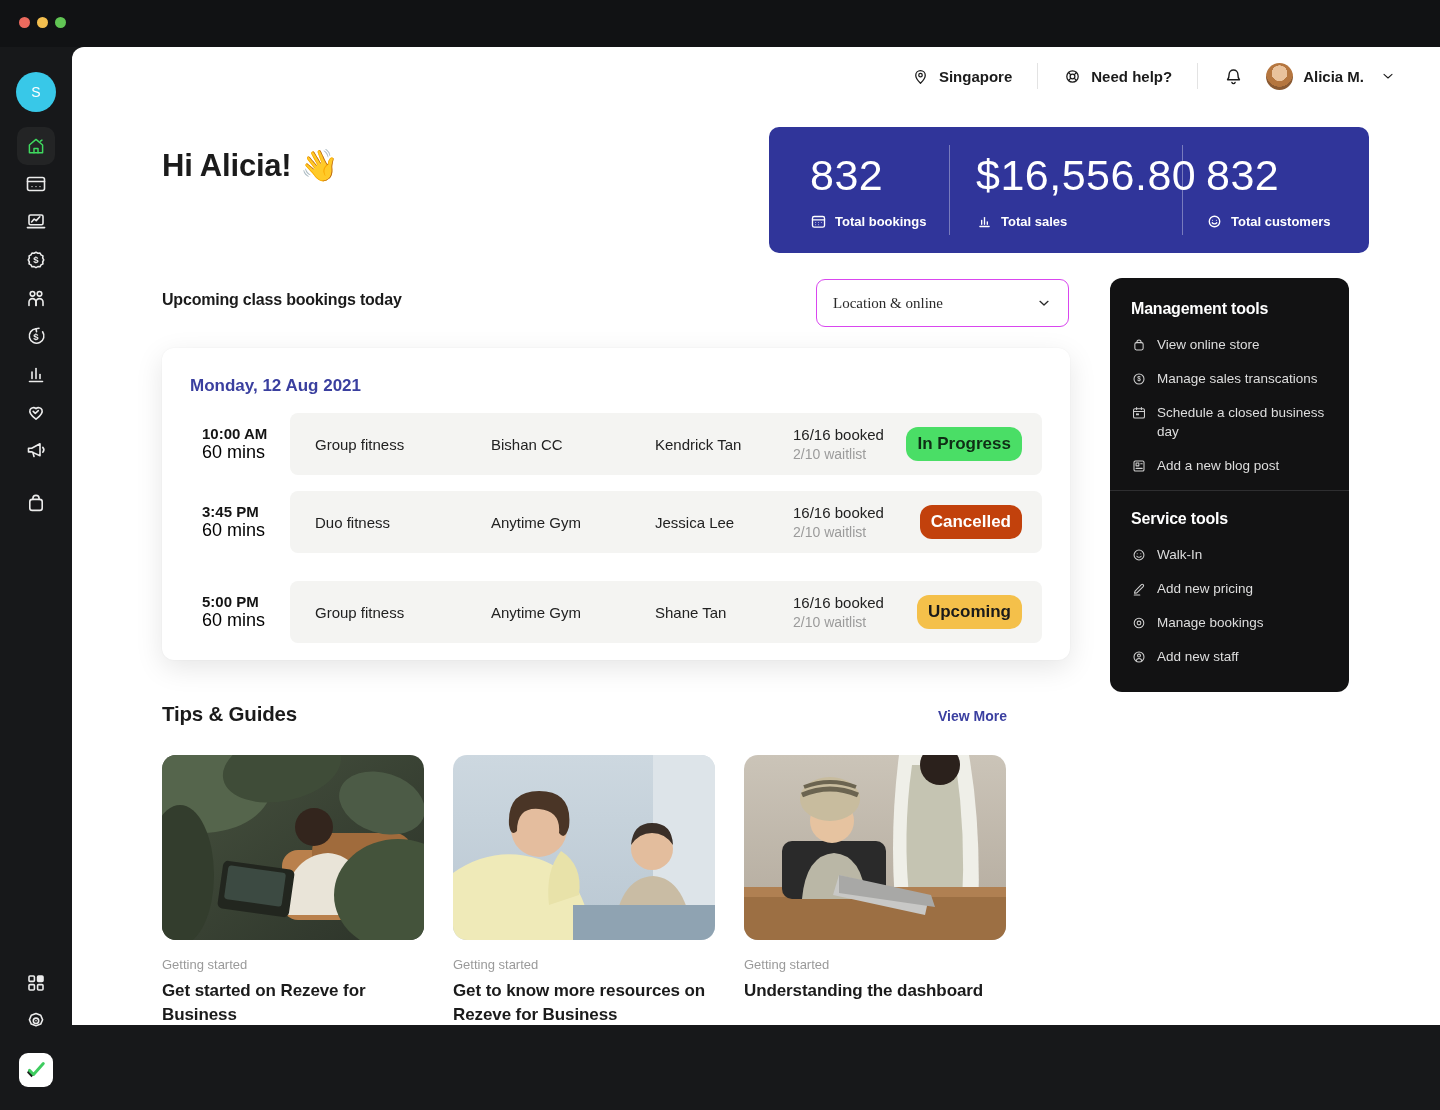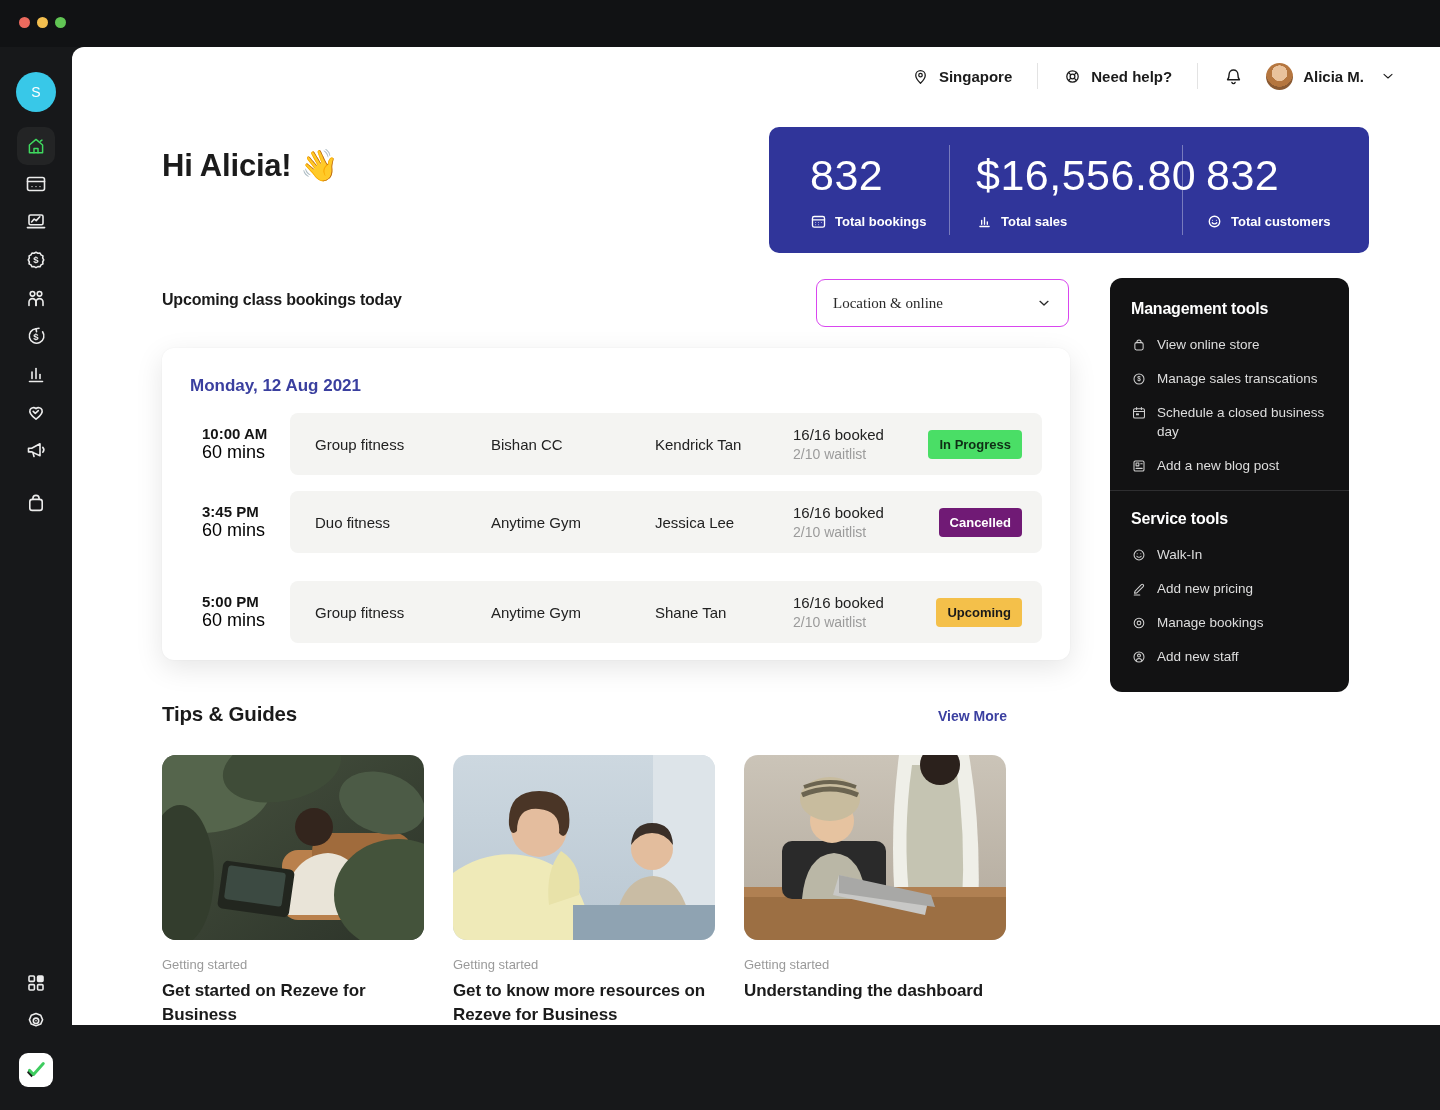--- a/index.html
+++ b/index.html
@@ -61,21 +61,21 @@
   .bookdate { position:absolute; left:28px; top:28px; font-size:17px; font-weight:700; color:#3a3f9f; }
   .brow { position:absolute; left:40px; width:840px; height:62px; display:flex; align-items:center; }
   .btime { width:88px; }
   .btime .t { font-size:15px; font-weight:700; color:#141414; }
   .btime .d { font-size:18px; color:#000000; }
   .bpill { flex:1; height:62px; background:#f4f4f2; border-radius:8px; display:grid;
     grid-template-columns:176px 164px 138px 1fr auto; align-items:center; padding:0 20px 0 25px; }
   .bcell { font-size:15px; color:#222; }
   .bbooked .bk { font-size:15px; color:#222; }
   .bbooked .wl { font-size:14px; color:#9b9b9b; margin-top:3px; }
-  .badge { justify-self:end; font-size:13px; font-weight:700; padding:7px 11px; border-radius:4px; white-space:nowrap; }
+  .badge { justify-self:end; font-size:17px; font-weight:700; padding:7px 11px; border-radius:12px; white-space:nowrap; }
 
   
   .tools { position:absolute; left:1038px; top:231px; width:239px; height:414px; background:#121213; border-radius:12px;
     color:#dedede; padding:22px 16px 0 21px; overflow:hidden; }
   .tools h3 { color:#fff; font-size:16px; font-weight:700; margin-bottom:18px; letter-spacing:-0.2px; }
   .titem { display:flex; align-items:flex-start; gap:10px; font-size:13.5px; line-height:1.4; margin-bottom:15px; cursor:pointer; }
   .titem .tic { width:16px; height:16px; flex:0 0 16px; margin-top:1px; color:#cfcfcf; }
   .tdivider { height:1px; background:#2e2e30; margin:14px -16px 0 -21px; }
   .tools .svc { padding-top:19px; }
 
@@ -323,21 +323,21 @@
           <div class="d">60 mins</div>
         </div>
         <div class="bpill">
           <span class="bcell">Duo fitness</span>
           <span class="bcell">Anytime Gym</span>
           <span class="bcell">Jessica Lee</span>
           <span class="bbooked">
             <div class="bk">16/16 booked</div>
             <div class="wl">2/10 waitlist</div>
           </span>
-          <span class="badge" style="background-color: #701a75; color: rgb(255, 255, 255);">Cancelled</span>
+          <span class="badge" style="background-color: #c2410c; color: rgb(255, 255, 255);">Cancelled</span>
         </div>
       </div>
 
       <div class="brow" style="top:233px">
         <div class="btime">
           <div class="t">5:00 PM</div>
           <div class="d">60 mins</div>
         </div>
         <div class="bpill">
           <span class="bcell">Group fitness</span>

